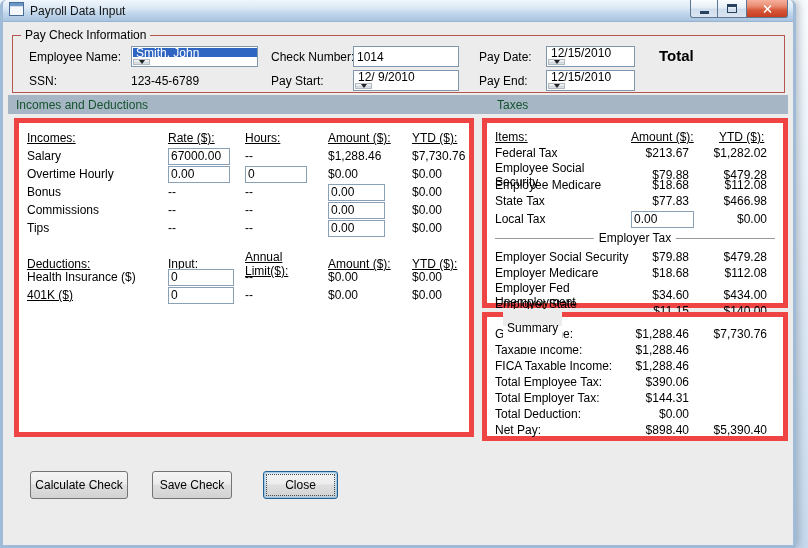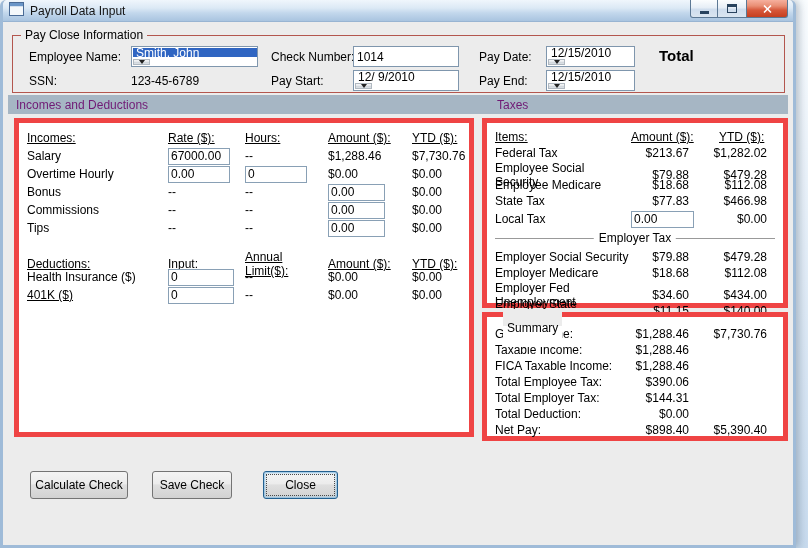--- a/index.html
+++ b/index.html
@@ -41,21 +41,21 @@
     white-space:nowrap; overflow:hidden; }
   .combo.sel .ctxt { background:#2f65c2; color:#fff; margin:1px 0 1px 1px; padding:0 3px; }
   .combo .cbtn { width:17px; margin:1px; border:1px solid #b0b8c0; cursor:pointer;
     background:linear-gradient(180deg,#f6f7f8 0%,#e4e8ec 45%,#d0d6dc 55%,#dde2e7 100%);
     display:flex; align-items:center; justify-content:center; }
   .arr { display:block; width:0; height:0; border-left:3.5px solid transparent;
     border-right:3.5px solid transparent; border-top:4px solid #222; }
 
   
   .strip { position:absolute; left:5px; top:73px; width:780px; height:19px;
-    background:#a6b6c4; color:#701a75; }
+    background:#a6b6c4; color:#14532d; }
   .strip-left  { position:absolute; left:8px;  top:3px; }
   .strip-right { position:absolute; left:489px; top:3px; }
 
   
   .panel { position:absolute; background:#fff; border:5px solid #ef4444; }
   .incomes { left:11px; top:96px; width:460px; height:319px; padding:6px 0 0 8px; }
   .irow { display:grid; grid-template-columns:141px 77px 83px 84px 1fr;
     align-items:center; height:18px; }
   .ihdr span { text-decoration:underline; }
   .vspace { height:13px; }
@@ -110,21 +110,21 @@
           <line x1="1" y1="0.5" x2="8" y2="7.5" stroke="#ffffff" stroke-width="1.5"></line>
           <line x1="8" y1="0.5" x2="1" y2="7.5" stroke="#ffffff" stroke-width="1.5"></line>
         </svg>
       </div>
     </div>
   </div>
 
   <div class="client">
 
     <div class="paycheck">
-      <span class="group-legend">Pay Close Information</span>
+      <span class="group-legend">Pay Check Information</span>
 
       <span class="lbl" style="left:16px;top:14px">Employee Name:</span>
       <div class="combo sel" style="left:118px;top:10px;width:127px">
         <span class="ctxt">Smith, John</span>
         <span class="cbtn">
             <i class="arr"></i>
           </span>
       </div>
 
       <span class="lbl" style="left:258px;top:14px">Check Number:</span>

